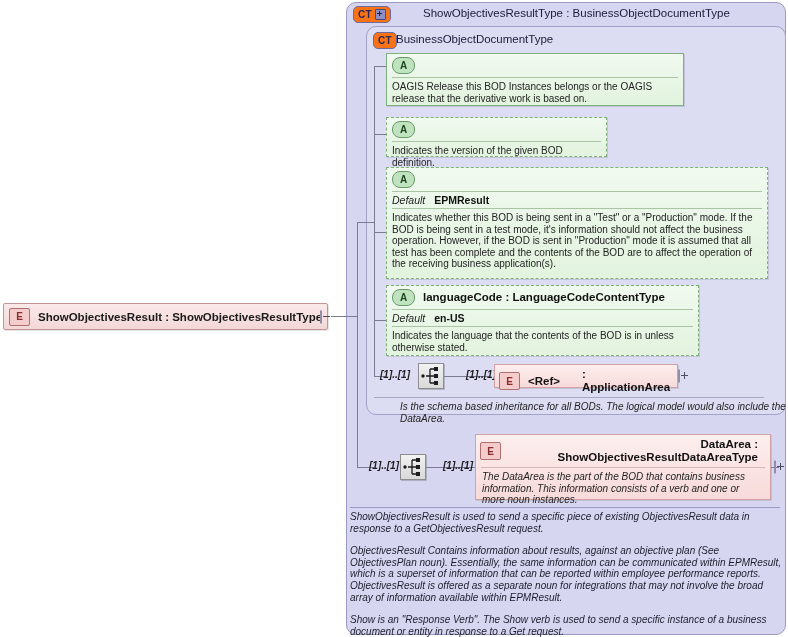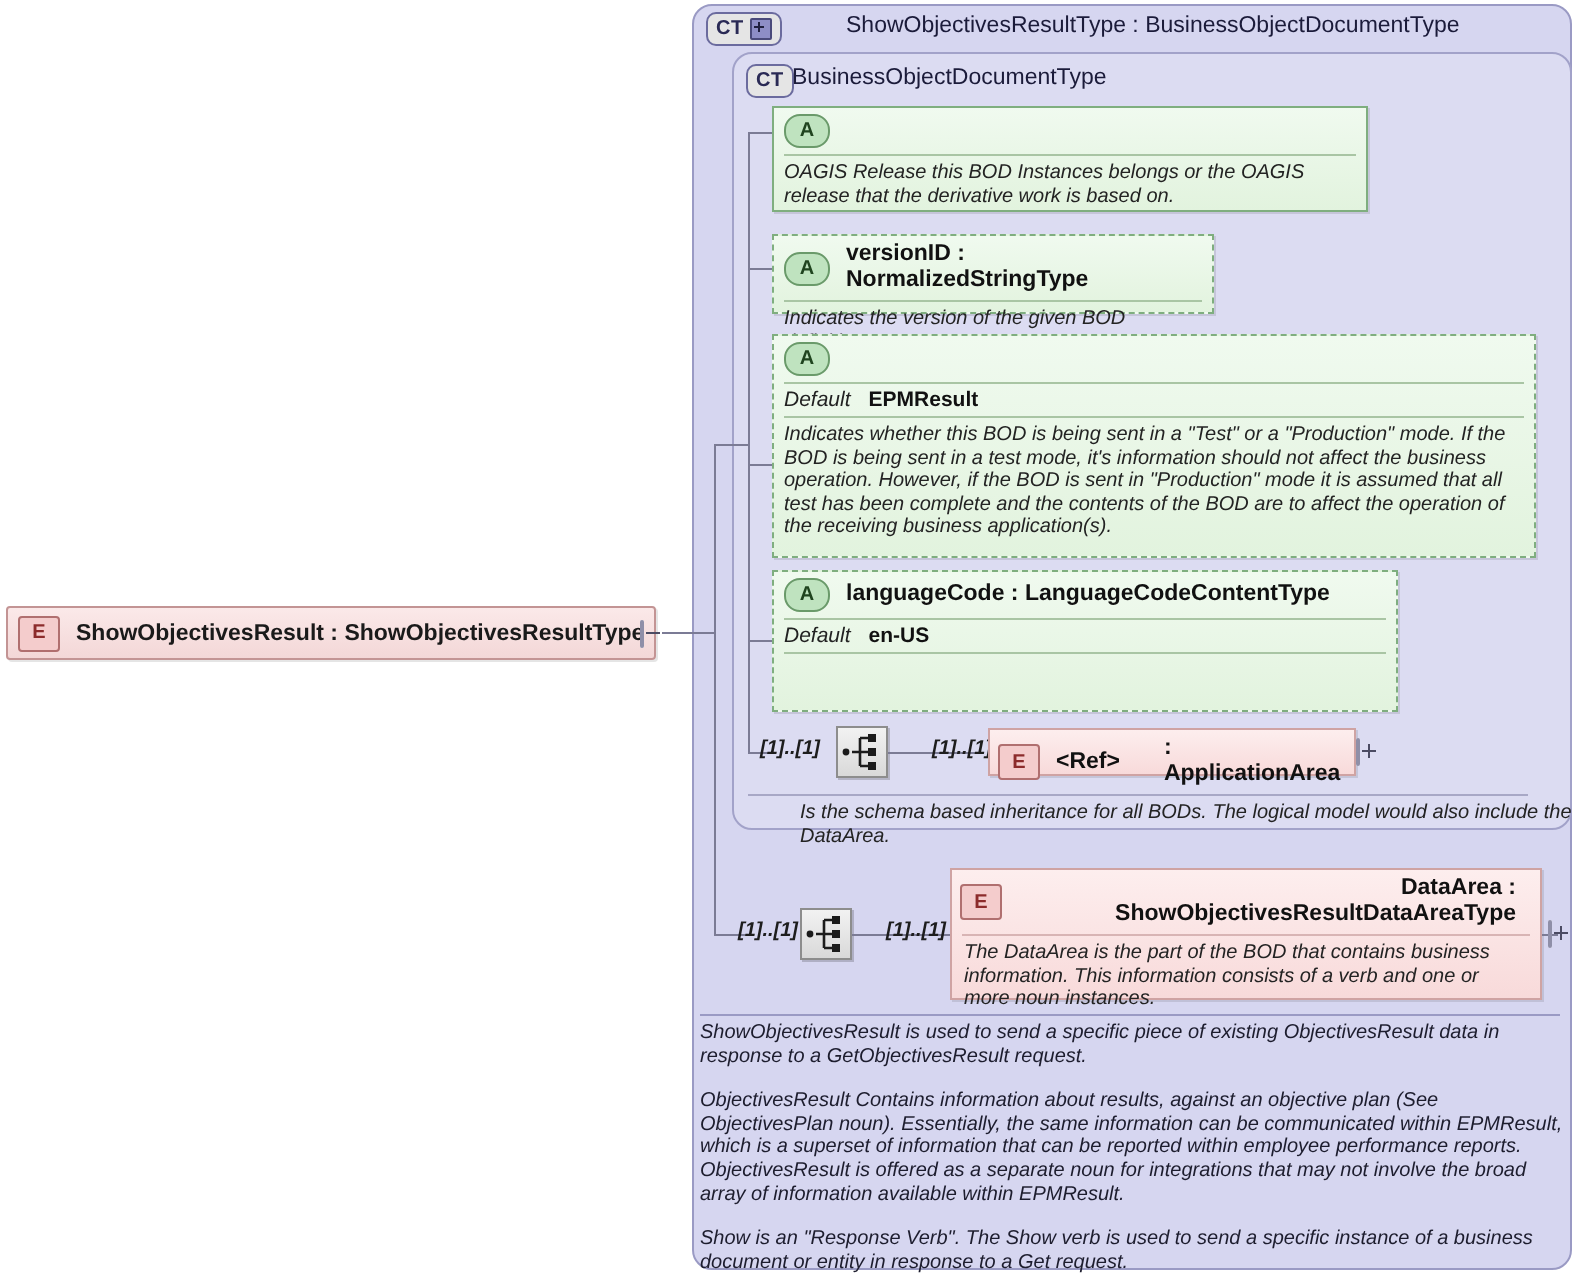--- a/index.html
+++ b/index.html
@@ -16,21 +16,21 @@
     background:#d6d6f0;border:1px solid #9a9ac4;border-radius:10px;
   }
   #ct-inner{
     left:366px;top:26px;width:420px;height:389px;
     background:#dcdcf2;border:1px solid #a2a2c9;border-radius:10px;
   }
 
   
   .chip{
     display:inline-flex;align-items:center;justify-content:center;
-    border:1px solid #6b6b9e;border-radius:5px;background:#e5e5e5;
+    border:1px solid #6b6b9e;border-radius:5px;background:#f97316;
     font-size:10px;font-weight:bold;color:#2a2a55;letter-spacing:.3px;
     height:15px;padding:0 4px;
   }
   .chip .plusglyph{
     display:inline-block;width:9px;height:9px;margin-left:3px;
     border:1px solid #4a4a7a;background:#8e8ec6;position:relative;border-radius:1px;
   }
   .chip .plusglyph:before,.chip .plusglyph:after{
     content:"";position:absolute;background:#20203f;
   }
@@ -79,21 +79,21 @@
   }
   .attrbox.solid{border:1px solid #7fae7f;}
   .attrbox.dashed{border:1px dashed #7fae7f;}
   .attr-head{display:flex;align-items:center;padding:3px 5px 3px 5px;}
   .attr-name{font-size:11.5px;font-weight:bold;color:#111;line-height:13px;}
   .attr-sep{height:1px;background:#a9c5a4;margin:0 5px;}
   .attr-default{display:flex;align-items:center;padding:2px 5px;gap:9px;}
   .attr-default .lbl{font-style:italic;font-size:10.5px;color:#222;}
   .attr-default .val{font-size:10.5px;font-weight:bold;color:#111;}
   .attr-doc{
-    font-style:italic;font-size:10px;color:#232323;
+    font-size:10px;color:#232323;
     padding:3px 6px 4px 5px;line-height:11.5px;
   }
 
   
   .inner-doc{
     font-style:italic;font-size:10px;color:#232323;line-height:11.5px;margin-left:24px;
   }
 
   
   .elbox{
@@ -170,21 +170,20 @@
   <div class="attr-head">
     <span class="icon-A">A</span>
   </div>
   <div class="attr-sep"></div>
   <div class="attr-doc">OAGIS Release this BOD Instances belongs or the OAGIS release that the derivative work is based on.</div>
 </div>
 
 <div class="abs attrbox dashed" style="left:386px;top:117px;width:221px;height:40px;">
   <div class="attr-head">
     <span class="icon-A">A</span>
-    <span class="attr-name">versionID : NormalizedStringType</span>
   </div>
   <div class="attr-sep"></div>
   <div class="attr-doc">Indicates the version of the given BOD definition.</div>
 </div>
 
 <div class="abs attrbox dashed" style="left:386px;top:167px;width:382px;height:112px;">
   <div class="attr-head" style="padding-bottom:0;">
     <span class="icon-A">A</span>
   </div>
   <div class="attr-sep" style="margin-top:3px;"></div>
@@ -200,20 +199,21 @@
   <div class="attr-head">
     <span class="icon-A">A</span>
     <span class="attr-name">languageCode : LanguageCodeContentType</span>
   </div>
   <div class="attr-sep"></div>
   <div class="attr-default">
     <span class="lbl">Default</span>
     <span class="val">en-US</span>
   </div>
   <div class="attr-sep"></div>
+  <div class="attr-doc">Indicates the language that the contents of the BOD is in unless otherwise stated.</div>
 </div>
 
 <div class="abs card" style="left:380px;top:369px;">[1]..[1]</div>
 <div class="abs seqicon" style="left:418px;top:363px;">
   <svg width="24" height="24" viewBox="0 0 24 24">
     <circle cx="4" cy="12" r="1.7" fill="#1c1c1c"></circle>
     <path d="M7 12 H11 M11 5 V19 M11 5 H15 M11 12 H15 M11 19 H15" stroke="#1c1c1c" stroke-width="1.3" fill="none"></path>
     <rect x="15" y="3" width="4" height="4" fill="#1c1c1c"></rect>
     <rect x="15" y="10" width="4" height="4" fill="#1c1c1c"></rect>
     <rect x="15" y="17" width="4" height="4" fill="#1c1c1c"></rect>

